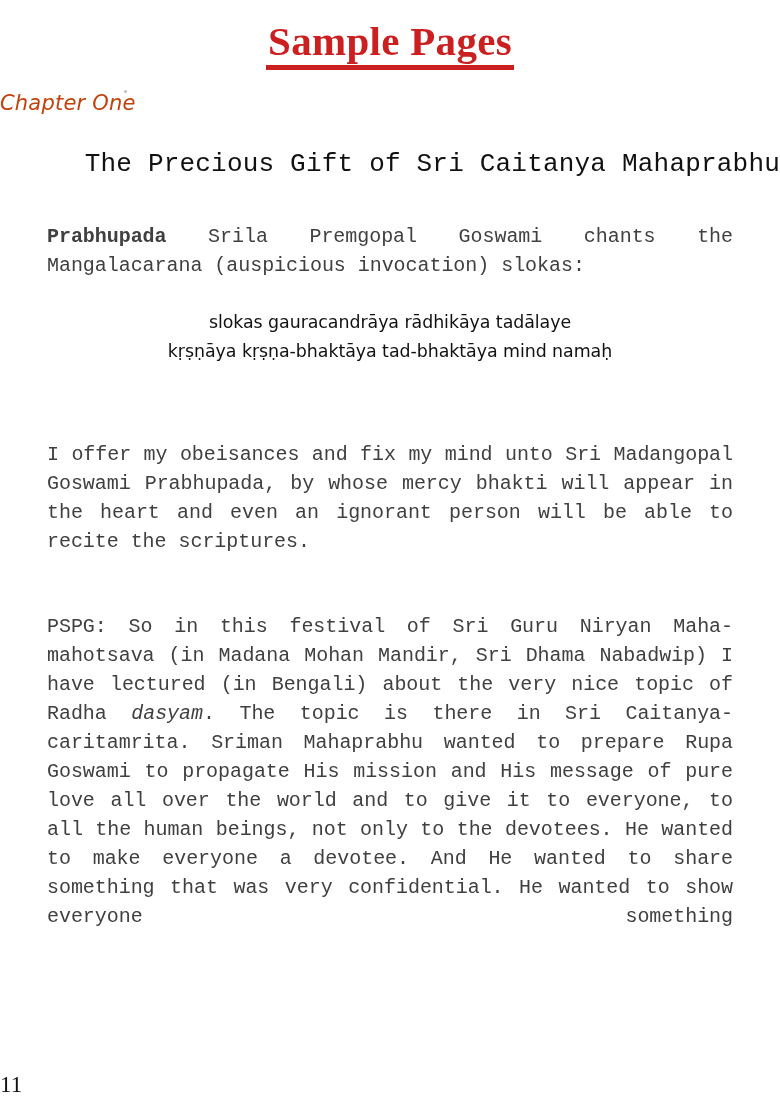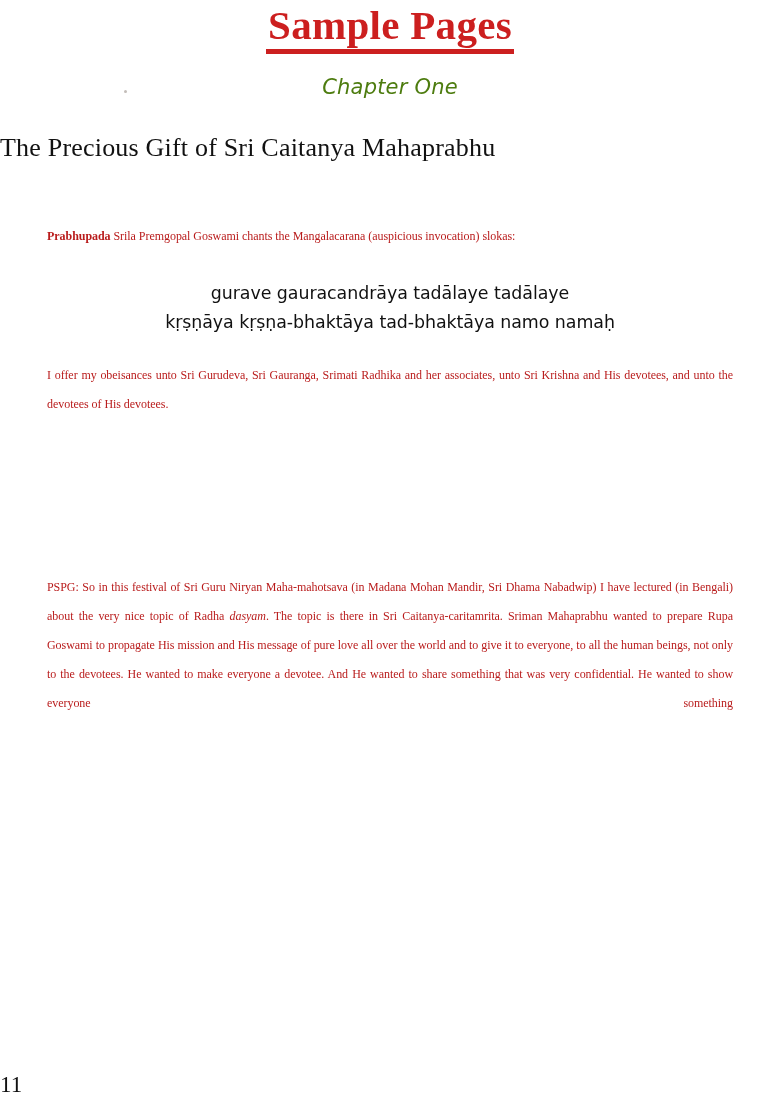--- a/index.html
+++ b/index.html
@@ -21,21 +21,21 @@
     position: relative;
     width: 780px;
     height: 1108px;
     box-sizing: border-box;
   }
 
   
   .doc-title {
     text-align: center;
     margin: 0;
-    padding-top: 2px;
+    padding-top: 18px;
     font-family: "Liberation Serif", "DejaVu Serif", serif;
     font-weight: bold;
     font-size: 41px;
     line-height: 46px;
     color: #CC1F1F;
     letter-spacing: 0.3px;
   }
   .doc-title .title-text {
     display: inline-block;
     position: relative;
@@ -44,34 +44,34 @@
   .title-rule {
     position: absolute;
     left: 0;
     right: 0;
     bottom: 0;
     height: 5px;
     background: #CC1F1F;
   }
 
   .chapter-label {
-    text-align: center;
+    text-align: left;
     margin: 20px 0 0 0;
     font-family: "DejaVu Sans", sans-serif;
     font-style: italic;
     font-size: 21px;
     line-height: 26px;
-    color: #4d7c0f;
+    color: #c2410c;
     letter-spacing: 0.2px;
   }
 
   .chapter-title {
-    text-align: left;
+    text-align: right;
     margin: 32px 0 0 0;
-    font-family: Liberation Serif, serif;
+    font-family: Liberation Mono, monospace;
     font-weight: normal;
     font-size: 26px;
     line-height: 32px;
     color: #111111;
     letter-spacing: 0.2px;
   }
 
   
   .speck {
     position: absolute;
@@ -87,31 +87,30 @@
   
   .body-wrap {
     position: absolute;
     left: 47px;
     top: 222px;
     width: 686px;
   }
 
   p.para {
     margin: 0;
-    font-family: Liberation Serif, serif;
-    font-size: 12px;
+    font-family: Liberation Mono, monospace;
+    font-size: 20px;
     line-height: 29px;
-    color: #b91c1c;
+    color: #404040;
     text-align: justify;
     text-justify: inter-word;
     letter-spacing: -0.05px;
   }
   p.para.last-justify {
     text-align-last: justify;
-    margin-top: 48px;
   }
   .lead-name { font-weight: 600; }
   .ital { font-style: italic; }
 
   .verse {
     margin: 0;
     font-family: "DejaVu Sans", sans-serif;
     font-size: 17.4px;
     line-height: 29px;
     color: #111111;
@@ -154,32 +153,32 @@
   <div class="chapter-label">Chapter One</div>
 
   <h2 class="chapter-title">The Precious Gift of Sri Caitanya Mahaprabhu</h2>
 
   <div class="body-wrap">
 
     <p class="para"><span class="lead-name">Prabhupada</span><span> Srila Premgopal Goswami chants the Mangalacarana (auspicious invocation) slokas:</span></p>
 
     <div class="sp-28"></div>
 
-    <div class="verse">gurave gauracandrāya tadālaye tadālaye</div>
-    <div class="verse">kṛṣṇāya kṛṣṇa-bhaktāya tad-bhaktāya namo namaḥ</div>
+    <div class="verse">slokas gauracandrāya rādhikāya tadālaye</div>
+    <div class="verse">kṛṣṇāya kṛṣṇa-bhaktāya tad-bhaktāya mind namaḥ</div>
 
     <div class="sp-24"></div>
 
-    <p class="para">I offer my obeisances unto Sri Gurudeva, Sri Gauranga, Srimati Radhika and her associates, unto Sri Krishna and His devotees, and unto the devotees of His devotees.</p>
 
     <div class="sp-28"></div>
 
 
     <div class="sp-22"></div>
 
+    <p class="para">I offer my obeisances and fix my mind unto Sri Madangopal Goswami Prabhupada, by whose mercy bhakti will appear in the heart and even an ignorant person will be able to recite the scriptures.</p>
 
     <div class="sp-56"></div>
 
     <p class="para last-justify"><span>PSPG: So in this festival of Sri Guru Niryan Maha-mahotsava (in Madana Mohan Mandir, Sri Dhama Nabadwip) I have lectured (in Bengali) about the very nice topic of Radha </span><span class="ital">dasyam</span><span>. The topic is there in Sri Caitanya-caritamrita. Sriman Mahaprabhu wanted to prepare Rupa Goswami to propagate His mission and His message of pure love all over the world and to give it to everyone, to all the human beings, not only to the devotees. He wanted to make everyone a devotee. And He wanted to share something that was very confidential. He wanted to show everyone something</span></p>
 
   </div>
 
   <div class="page-number">11</div>
 
 </div>

